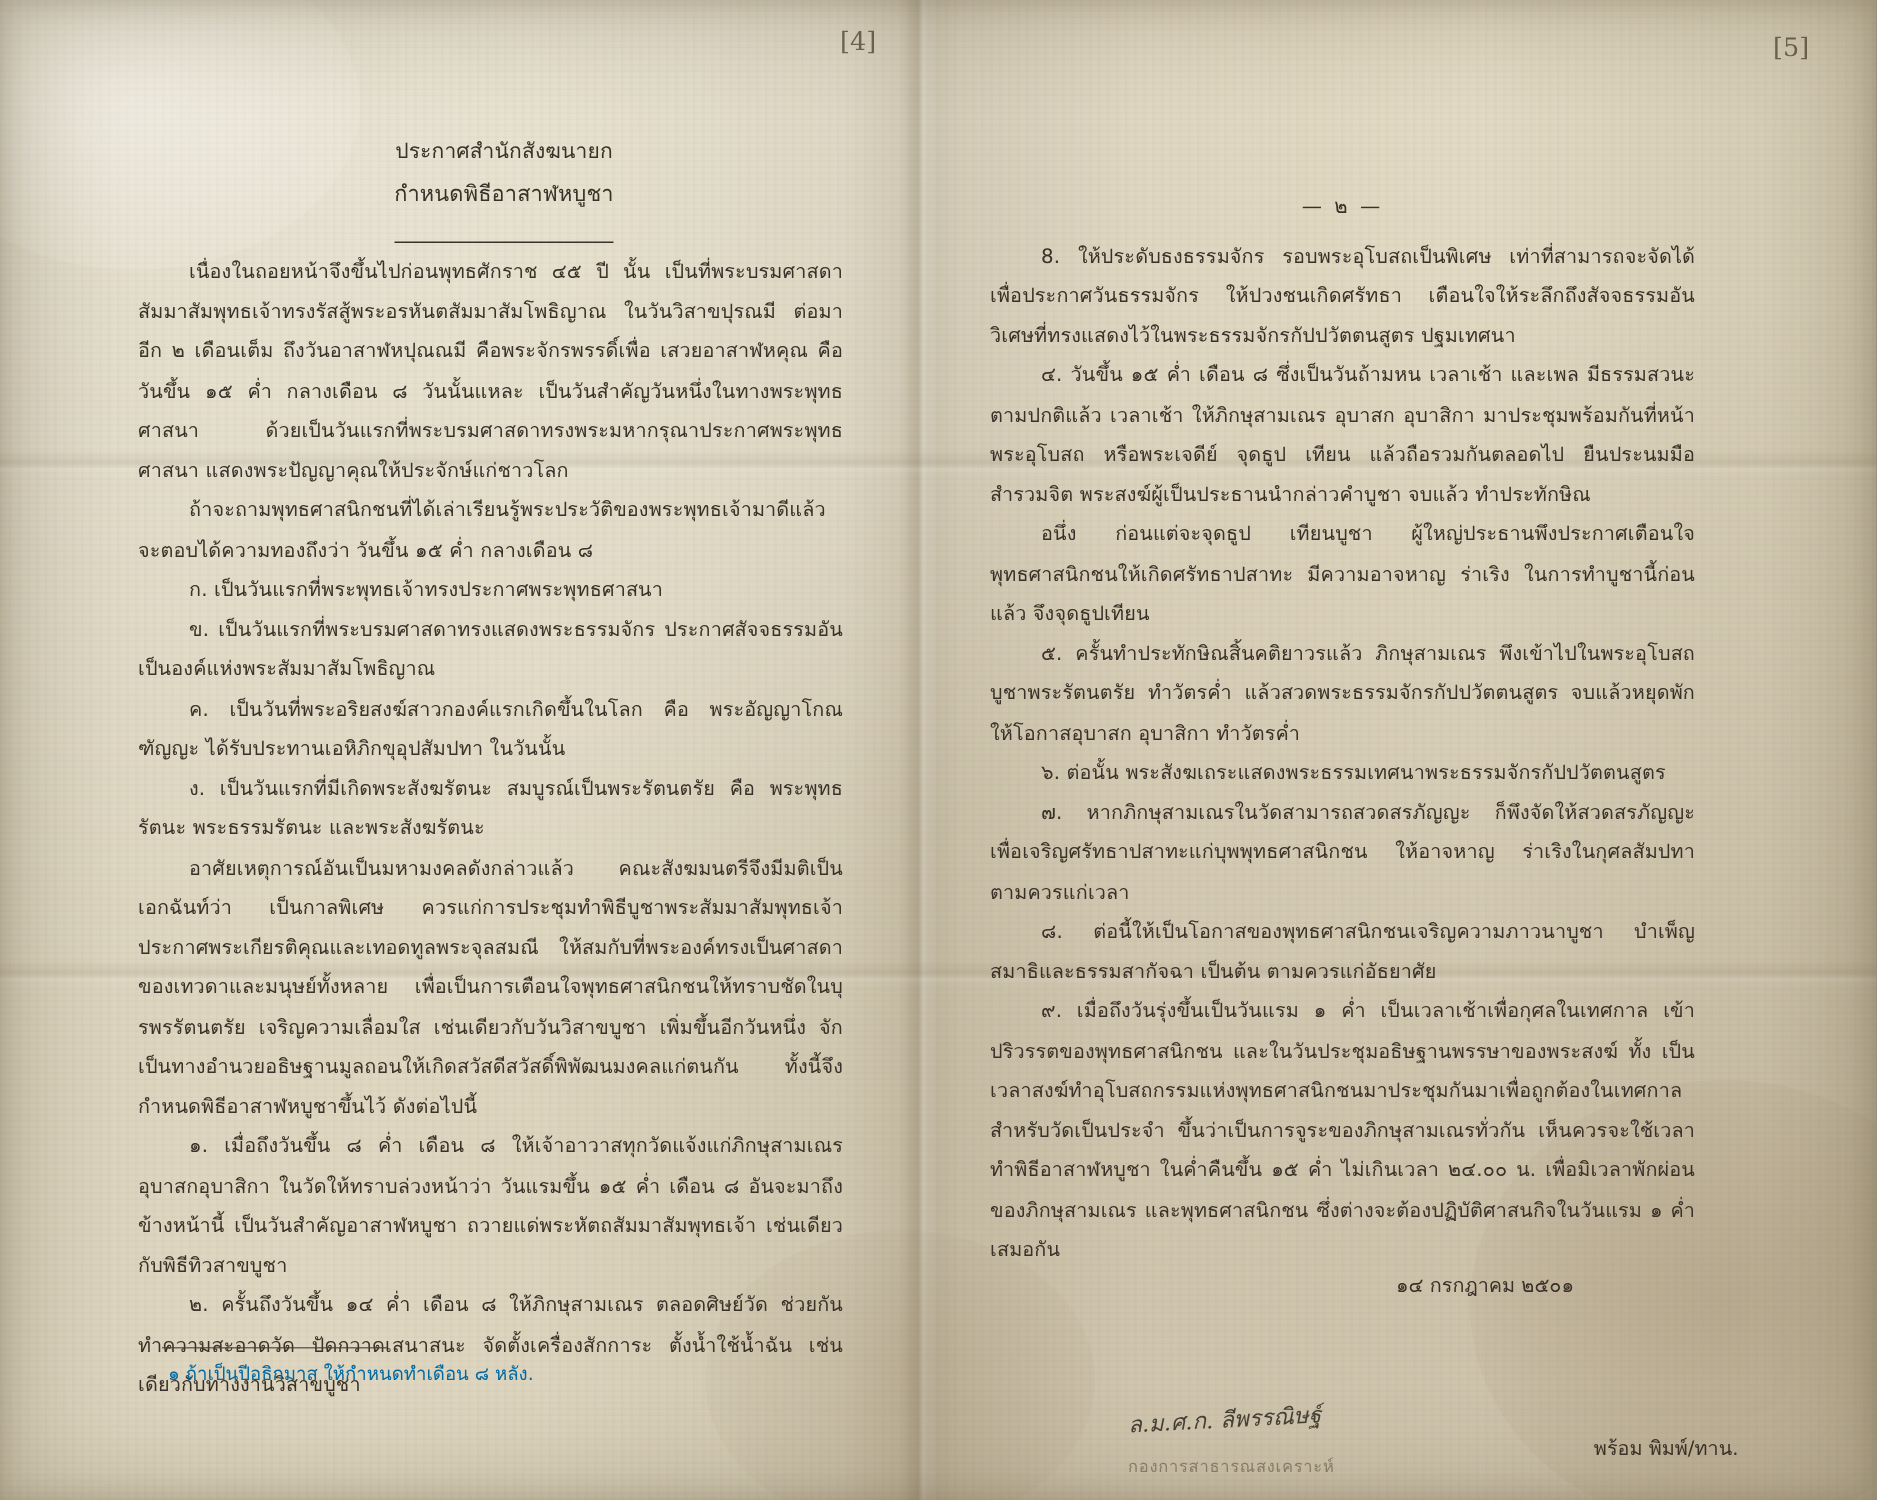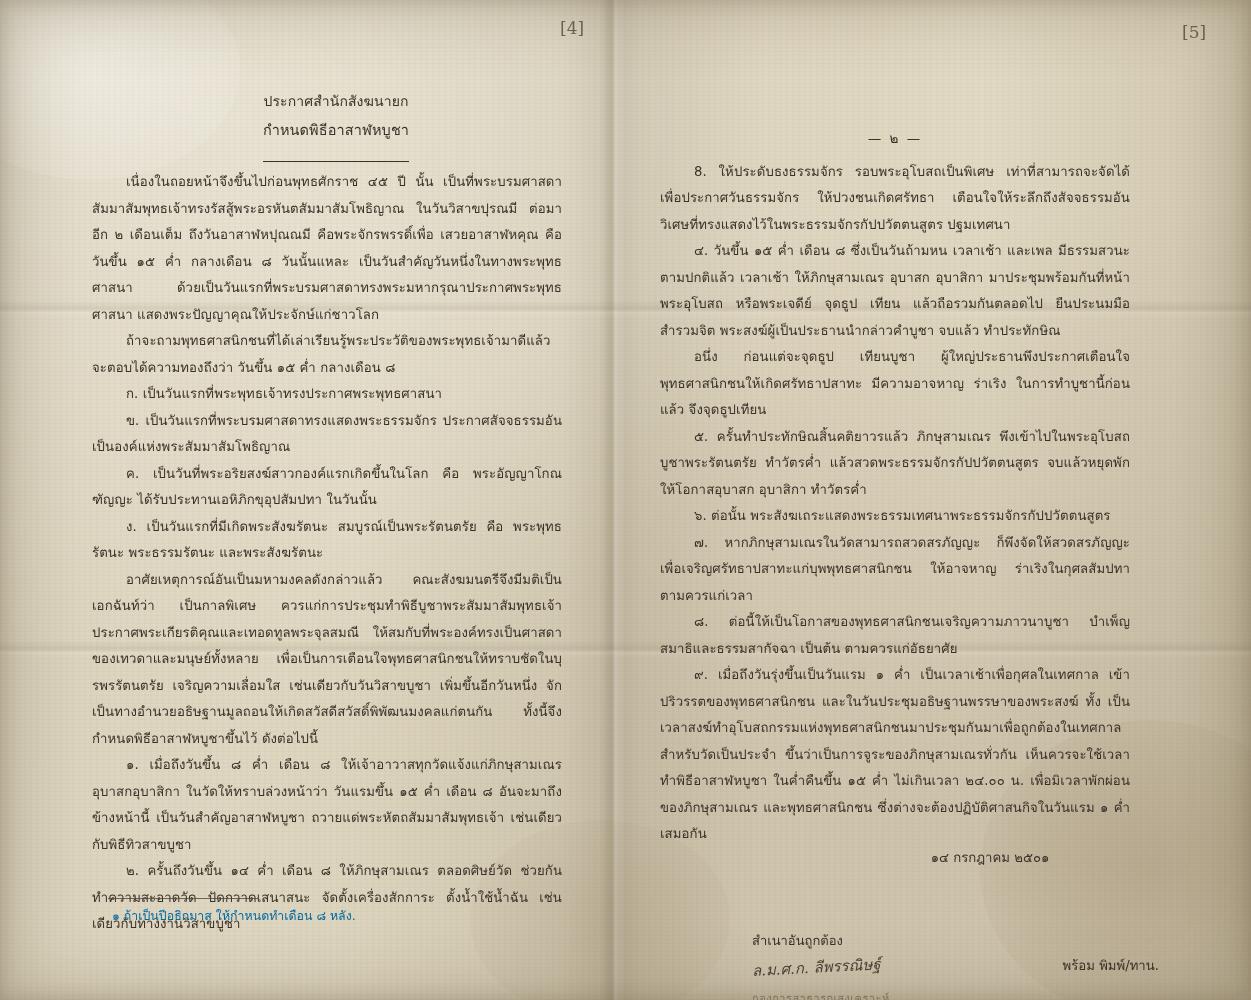--- a/index.html
+++ b/index.html
@@ -219,21 +219,20 @@
     <p class="item">๗. หากภิกษุสามเณรในวัดสามารถสวดสรภัญญะ ก็พึงจัดให้สวดสรภัญญะ เพื่อเจริญศรัทธาปสาทะแก่บุพพุทธศาสนิกชน ให้อาจหาญ ร่าเริงในกุศลสัมปทา ตามควรแก่เวลา</p>
     <p class="item">๘. ต่อนี้ให้เป็นโอกาสของพุทธศาสนิกชนเจริญความภาวนาบูชา บำเพ็ญสมาธิและธรรมสากัจฉา เป็นต้น ตามควรแก่อัธยาศัย</p>
     <p class="item">๙. เมื่อถึงวันรุ่งขึ้นเป็นวันแรม ๑ ค่ำ เป็นเวลาเช้าเพื่อกุศลในเทศกาล เข้าปริวรรตของพุทธศาสนิกชน และในวันประชุมอธิษฐานพรรษาของพระสงฆ์ ทั้ง เป็นเวลาสงฆ์ทำอุโบสถกรรมแห่งพุทธศาสนิกชนมาประชุมกันมาเพื่อถูกต้องในเทศกาลสำหรับวัดเป็นประจำ ขึ้นว่าเป็นการจูระของภิกษุสามเณรทั่วกัน เห็นควรจะใช้เวลาทำพิธีอาสาฬหบูชา ในค่ำคืนขึ้น ๑๕ ค่ำ ไม่เกินเวลา ๒๔.๐๐ น. เพื่อมิเวลาพักผ่อนของภิกษุสามเณร และพุทธศาสนิกชน ซึ่งต่างจะต้องปฏิบัติศาสนกิจในวันแรม ๑ ค่ำ เสมอกัน</p>
   </div>
 
   <div class="sign-block">
     <div>๑๔ กรกฎาคม ๒๕๐๑</div>
   </div>
 
   <div class="certify">
-    <div>สำเนาอันถูกต้อง</div>
     <div class="signature">ล.ม.ศ.ก. ลีพรรณิษฐ์</div>
     <div class="stamp">กองการสาธารณสงเคราะห์</div>
   </div>
 
   <div class="carbon-note">พร้อม พิมพ์/ทาน.</div>
 
   <div class="edge-shadow"></div>
 </div>
 
 </body></html>

